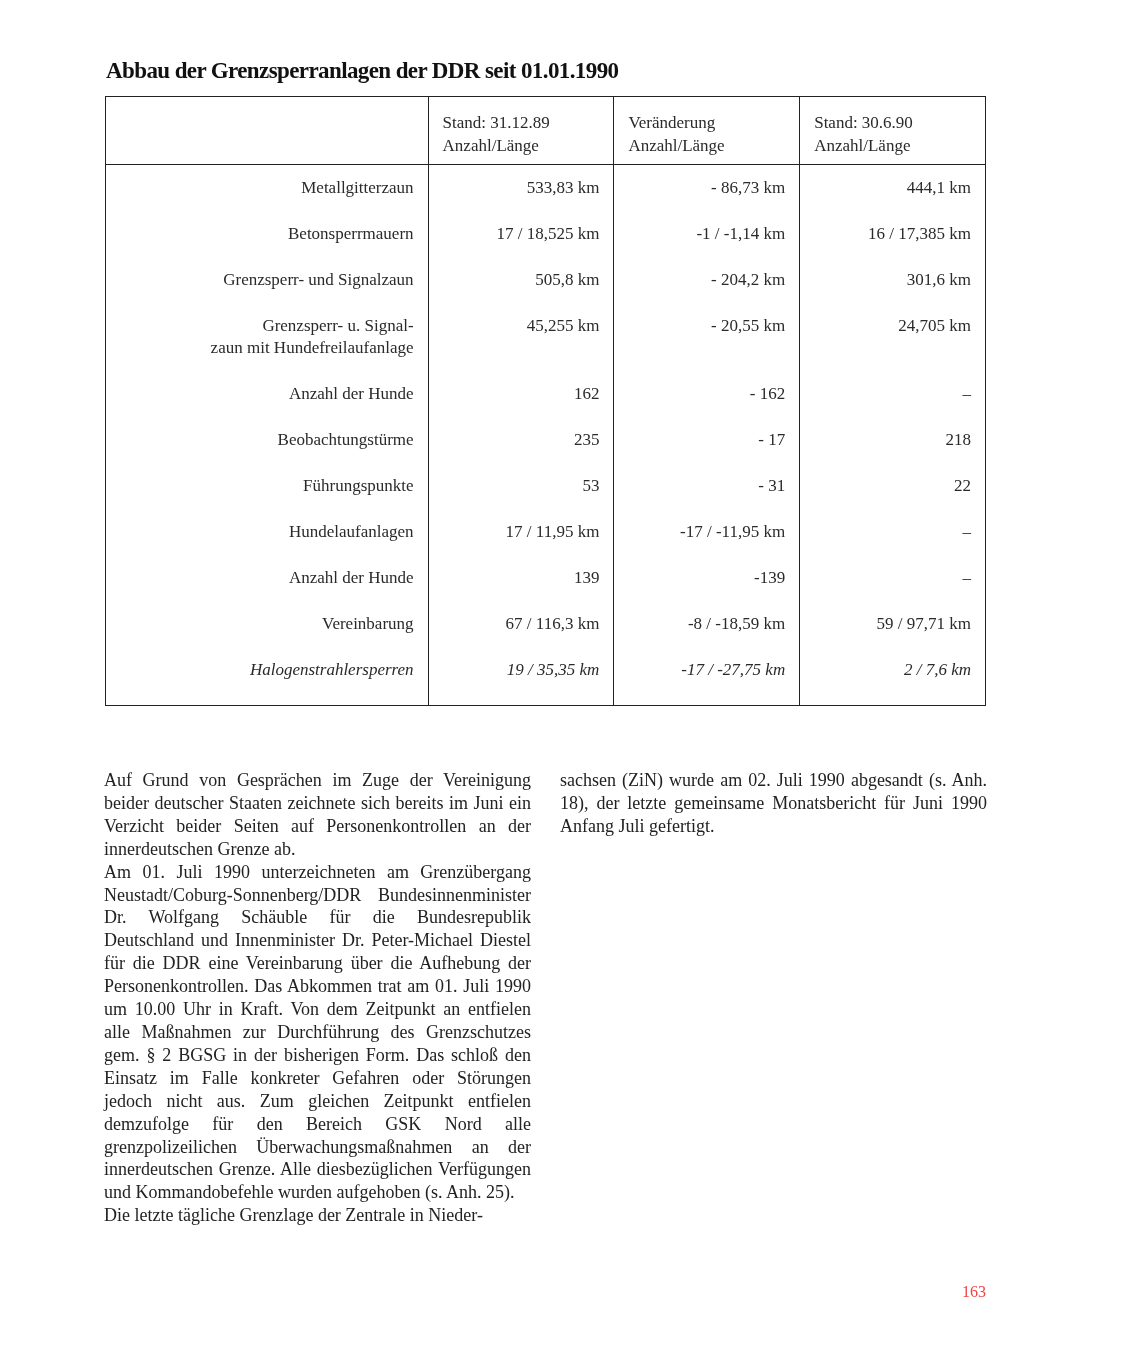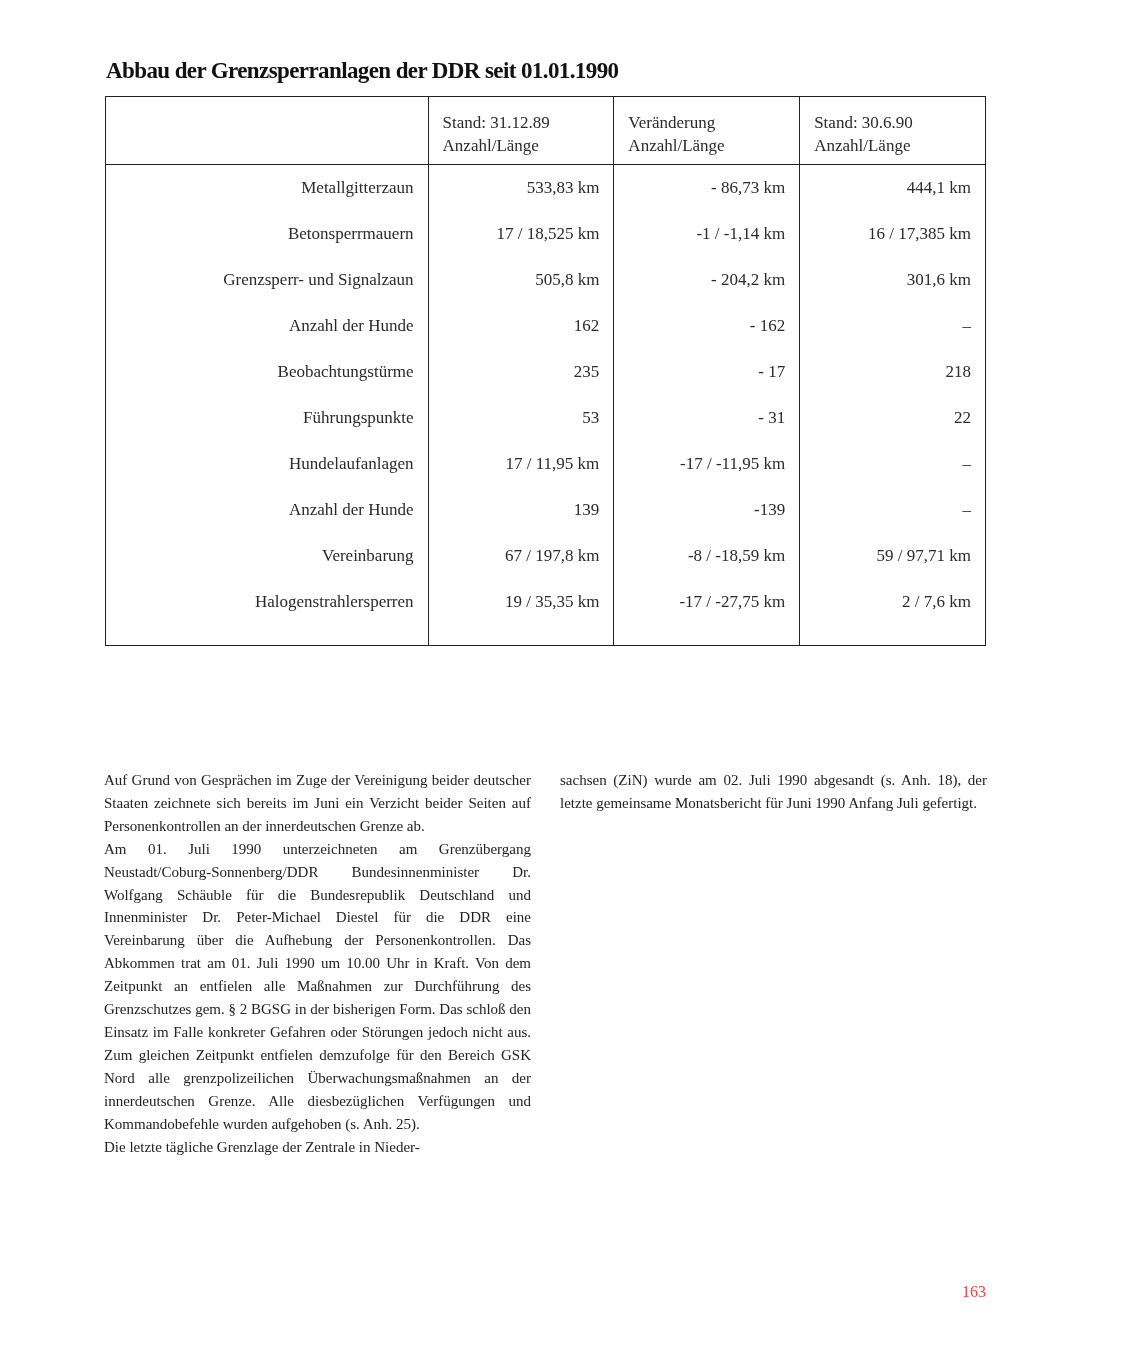--- a/index.html
+++ b/index.html
@@ -53,28 +53,28 @@
     table.data-table td {
       vertical-align: top;
       text-align: right;
       padding: 12px 14px 0 14px;
       line-height: 22px;
       border-left: 1.2px solid #222;
       height: 34px;
     }
     table.data-table td:first-child { border-left: none; }
     table.data-table tr.tall td { height: 56px; }
-    table.data-table tr.last td { height: 38px; padding-bottom: 16px; }
+    table.data-table tr.last td { height: 38px; padding-bottom: 8px; font-style: italic; }
     .hdr-line { display: block; }
 
     .body-col {
       position: absolute;
       top: 769px;
       width: 427px;
-      font-size: 15px;
+      font-size: 18px;
       line-height: 22.9px;
       text-align: justify;
       color: #222;
     }
     .body-col p {
       margin: 0;
       text-indent: 0;
     }
     .col-left { left: 104px; }
     .col-right { left: 560px; }
@@ -136,20 +136,29 @@
         <td>16 / 17,385 km</td>
       </tr>
       <tr>
         <td>
           <span class="hdr-line">Grenzsperr- und Signalzaun</span>
         </td>
         <td>505,8 km</td>
         <td>- 204,2 km</td>
         <td>301,6 km</td>
       </tr>
+      <tr class="tall">
+        <td>
+          <span class="hdr-line">Grenzsperr- u. Signal-</span>
+          <span class="hdr-line">zaun mit Hundefreilaufanlage</span>
+        </td>
+        <td>45,255 km</td>
+        <td>- 20,55 km</td>
+        <td>24,705 km</td>
+      </tr>
       <tr>
         <td>
           <span class="hdr-line">Anzahl der Hunde</span>
         </td>
         <td>162</td>
         <td>- 162</td>
         <td>–</td>
       </tr>
       <tr>
         <td>
@@ -180,21 +189,21 @@
           <span class="hdr-line">Anzahl der Hunde</span>
         </td>
         <td>139</td>
         <td>-139</td>
         <td>–</td>
       </tr>
       <tr>
         <td>
           <span class="hdr-line">Vereinbarung</span>
         </td>
-        <td>67 / 197,8 km</td>
+        <td>67 / 116,3 km</td>
         <td>-8 / -18,59 km</td>
         <td>59 / 97,71 km</td>
       </tr>
       <tr class=" last">
         <td>
           <span class="hdr-line">Halogenstrahlersperren</span>
         </td>
         <td>19 / 35,35 km</td>
         <td>-17 / -27,75 km</td>
         <td>2 / 7,6 km</td>

